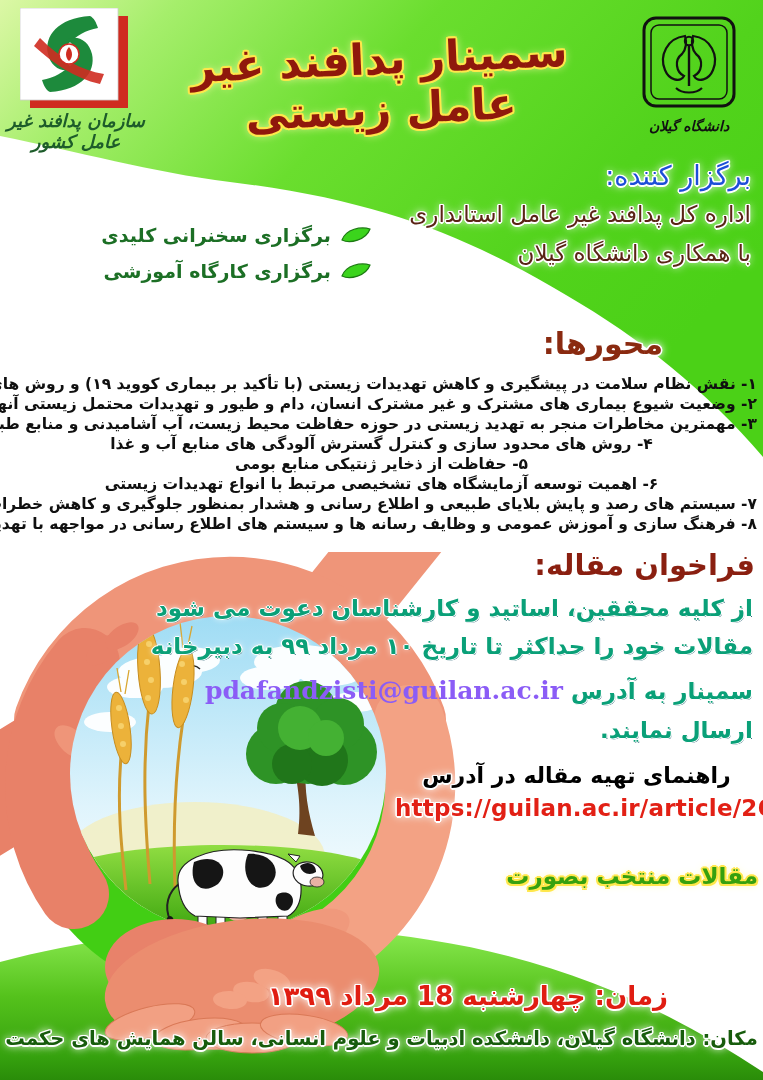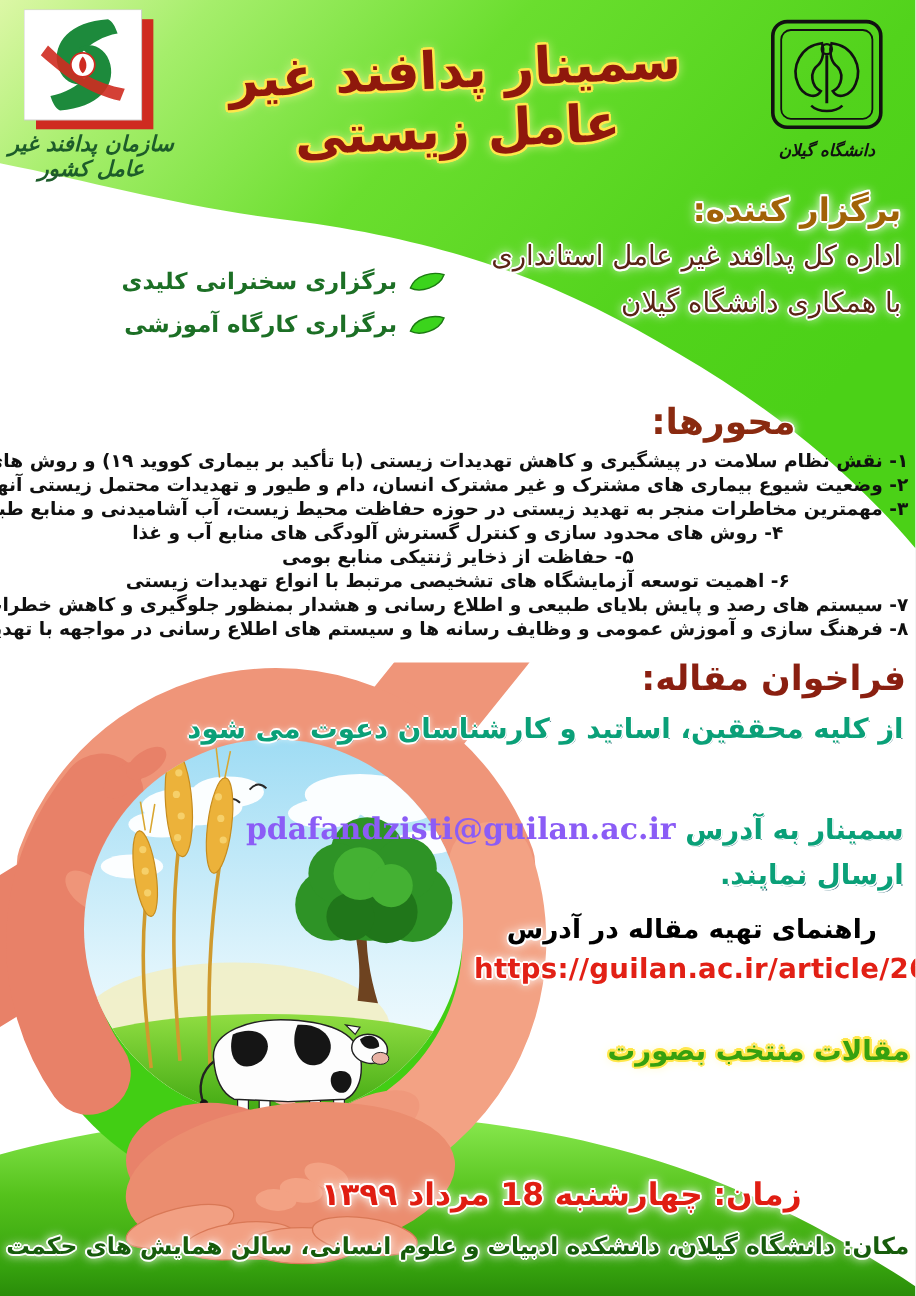--- a/index.html
+++ b/index.html
@@ -19,26 +19,26 @@
       0 0 10px #fff9b0;}
   #main-title{
     left:140px;top:34px;width:480px;text-align:center;
     font-size:43px;font-weight:bold;color:#8f180c;
     transform:rotate(-2.5deg);direction:rtl;z-index:5;
   }
   .logo-caption{font-weight:bold;font-style:italic;text-align:center;direction:rtl;z-index:5;}
   #org-logo-caption{left:0px;top:110px;width:152px;font-size:18px;color:#1d5c2a;}
   #univ-logo-caption{left:622px;top:118px;width:134px;font-size:14px;color:#111;}
   #organizer{right:12px;top:160px;text-align:right;direction:rtl;z-index:5;}
-  #organizer .lbl{font-size:27px;font-weight:bold;color:#a16207;margin-bottom:10px;}
+  #organizer .lbl{font-size:27px;font-weight:normal;color:#1d4ed8;margin-bottom:10px;}
   #organizer .ln{font-size:23px;font-weight:normal;color:#5a2415;margin-bottom:13px;}
   #features{right:391px;top:224px;direction:rtl;z-index:5;}
   .feature-row{display:flex;align-items:center;gap:9px;margin-bottom:14px;direction:rtl;}
   .feature-row .txt{font-size:19px;font-weight:bold;color:#1c6f25;white-space:nowrap;}
-  #topics-heading{right:100px;top:326px;font-size:30px;font-weight:bold;color:#8a2a10;direction:rtl;z-index:5;margin-top:9px;}
+  #topics-heading{right:100px;top:326px;font-size:30px;font-weight:bold;color:#8a2a10;direction:rtl;z-index:5;}
   #topics-list{left:6px;right:6px;top:374px;text-align:center;direction:rtl;z-index:5;}
   .topic{font-size:15.5px;font-weight:bold;color:#101010;line-height:20px;white-space:nowrap;}
   #cfp-heading{right:8px;top:548px;font-size:29px;font-weight:bold;color:#8a1f10;direction:rtl;z-index:5;}
   .cfp-line{right:10px;text-align:right;direction:rtl;font-size:23px;font-weight:bold;
     color:#0aa078;z-index:5;white-space:nowrap;
     text-shadow:1.3px 0 #fff,-1.3px 0 #fff,0 1.3px #fff,0 -1.3px #fff,0 0 6px #fff,1px 1px 0 #0c4e62;}
   #cfp-email{font-family:"DejaVu Serif",serif;color:#8b5cf6;font-size:25px;font-weight:bold;
     direction:ltr;unicode-bidi:embed;text-shadow:none;padding-left:2px;}
   #guide{left:395px;right:5px;top:763px;text-align:center;z-index:5;}
   #guide .g1{font-size:22px;font-weight:bold;color:#000000;direction:rtl;}
@@ -133,20 +133,21 @@
     <div class="topic">۳- مهمترین مخاطرات منجر به تهدید زیستی در حوزه حفاظت محیط زیست، آب آشامیدنی و منابع طبیعی</div>
     <div class="topic">۴- روش های محدود سازی و کنترل گسترش آلودگی های منابع آب و غذا</div>
     <div class="topic">۵- حفاظت از ذخایر ژنتیکی منابع بومی</div>
     <div class="topic">۶- اهمیت توسعه آزمایشگاه های تشخیصی مرتبط با انواع تهدیدات زیستی</div>
     <div class="topic">۷- سیستم های رصد و پایش بلایای طبیعی و اطلاع رسانی و هشدار بمنظور جلوگیری و کاهش خطرات تهدیدات زیستی</div>
     <div class="topic">۸- فرهنگ سازی و آموزش عمومی و وظایف رسانه ها و سیستم های اطلاع رسانی در مواجهه با تهدیدات زیستی</div>
   </div>
 
   <div class="abs" id="cfp-heading">فراخوان مقاله:</div>
   <div class="abs cfp-line" style="top:595px">از کلیه محققین، اساتید و کارشناسان دعوت می شود</div>
+  <div class="abs cfp-line" style="top:633px">مقالات خود را حداکثر تا تاریخ ۱۰ مرداد ۹۹ به دبیرخانه</div>
   <div class="abs cfp-line" style="top:676px">
     <span>سمینار به آدرس</span>
     <span id="cfp-email">pdafandzisti@guilan.ac.ir</span>
   </div>
   <div class="abs cfp-line" style="top:717px">ارسال نمایند.</div>
 
   <div class="abs" id="guide">
     <div class="g1 ow">راهنمای تهیه مقاله در آدرس</div>
     <div class="g2 ow">https://guilan.ac.ir/article/2668167</div>
   </div>

